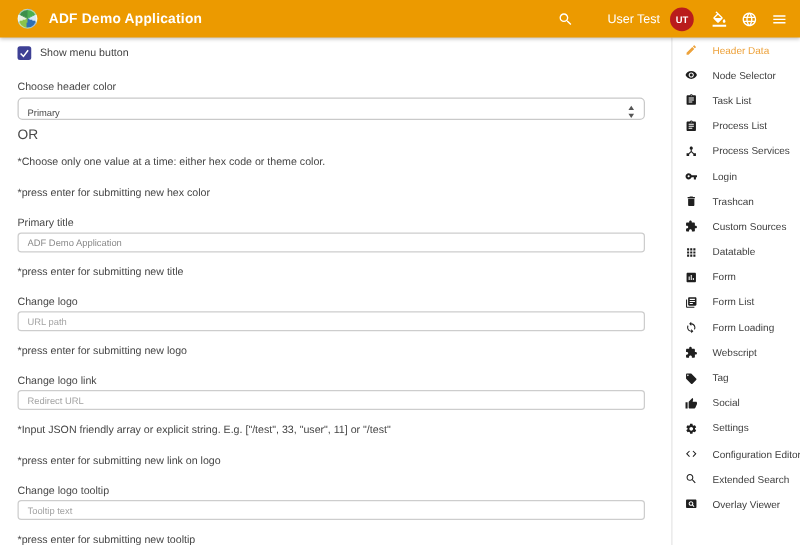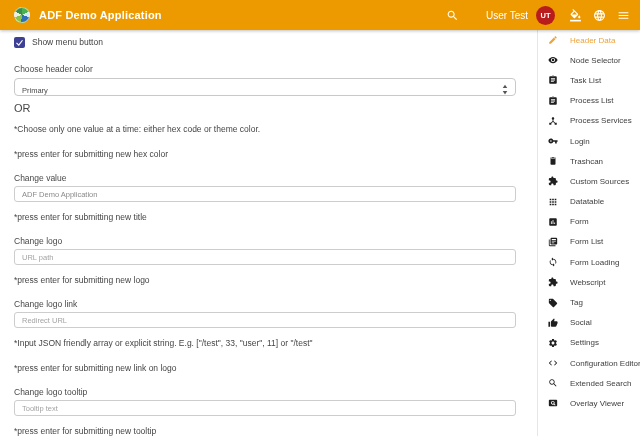--- a/index.html
+++ b/index.html
@@ -189,21 +189,21 @@
       <svg class="select-arrows" viewBox="0 0 8 14">
           <path d="M4 0.5 L7 5 H1 Z"></path>
           <path d="M4 13.5 L1 9 H7 Z"></path>
         </svg>
     </div>
 
     <div class="or-label">OR</div>
     <div class="hint">*Choose only one value at a time: either hex code or theme color.</div>
     <div class="hint">*press enter for submitting new hex color</div>
 
-    <div class="field-label">Change value</div>
+    <div class="field-label">Primary title</div>
     <input class="text-input" type="text" value="ADF Demo Application" style="">
     <div class="hint">*press enter for submitting new title</div>
 
     <div class="field-label">Change logo</div>
     <input class="text-input" type="text" placeholder="URL path" style="">
     <div class="hint">*press enter for submitting new logo</div>
 
     <div class="field-label">Change logo link</div>
     <input class="text-input" type="text" placeholder="Redirect URL" style="">
     <div class="hint">*Input JSON friendly array or explicit string. E.g. ["/test", 33, "user", 11] or "/test"</div>

